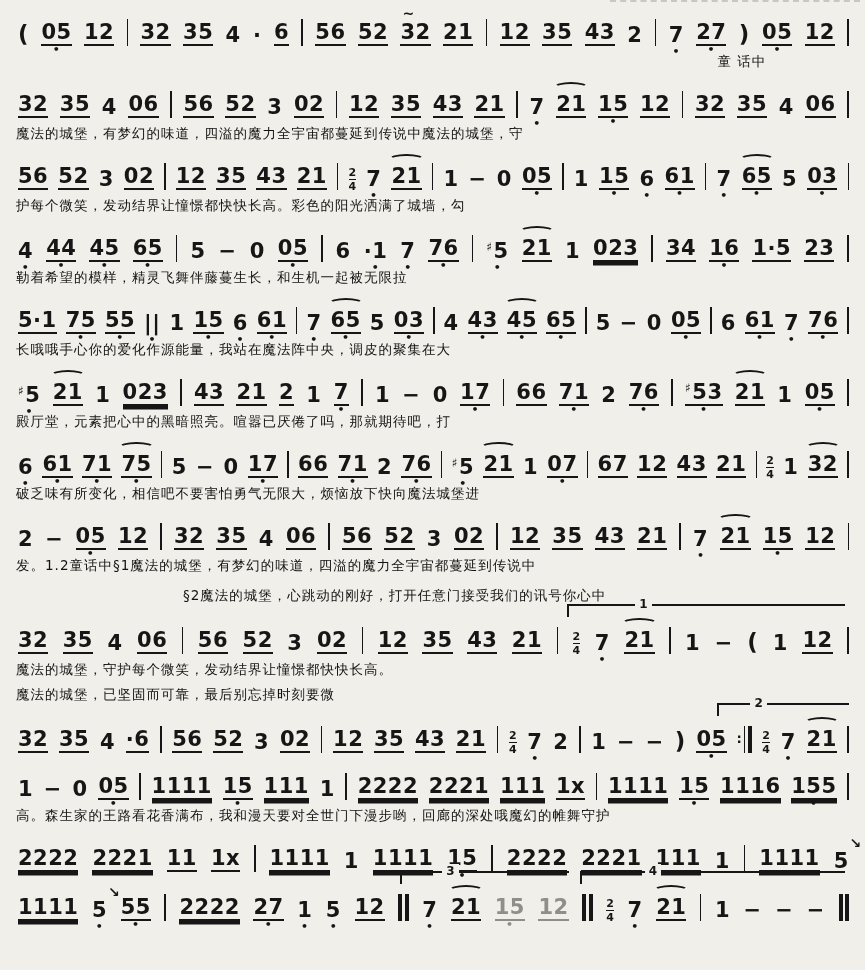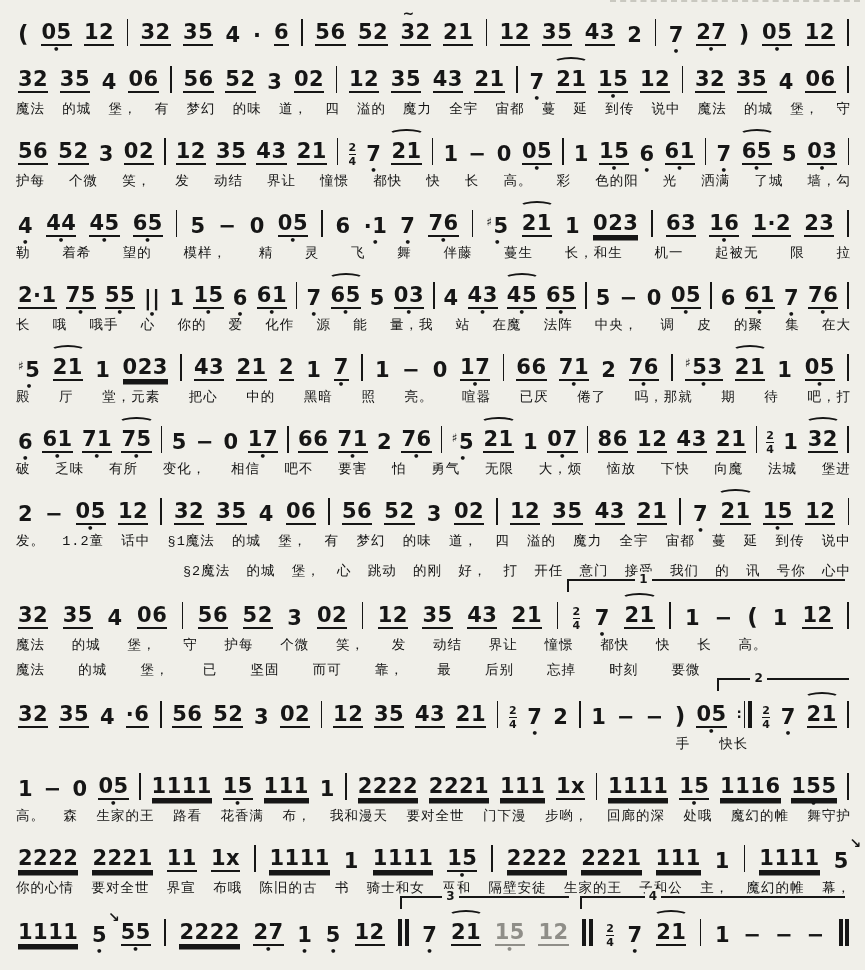--- a/index.html
+++ b/index.html
@@ -45,21 +45,21 @@
   .bl.thin{ width:1.5px; } .bl.thick{ width:4px; }
   .rdots{ font-size:13px; font-weight:bold; align-self:center; line-height:1; }
 
   .bracket{ position:absolute; top:-14px; height:11px;
             border-top:2px solid; border-left:2px solid; }
   .bracket .blabel{ position:absolute; top:-9px; left:24%; background:var(--bg);
             padding:0 4px; font-size:12px; font-weight:bold; line-height:1.2; }
 
   .lyric{ margin-top:7px; font-size:13.5px; font-weight:500; color:#131313;
           letter-spacing:1px; white-space:nowrap; overflow:hidden; }
-  .lyric.spread{ display:flex; justify-content:space-between;font-family:Liberation Mono, monospace; }
+  .lyric.spread{ display:flex; justify-content:flex-start; }
   .lyric .word{ display:inline-block; }
 </style>
 </head>
 <body>
 
 <div class="sheet">
   <div class="artifact"></div>
   <div>
       <div class="system">
         <div class="notes">
@@ -93,20 +93,21 @@
           </span>
           <span class="tok">7<span class="dotb">•</span></span>
           <span class="tok u1">27<span class="dotb">•</span></span>
           <span class="tok paren">)</span>
           <span class="tok u1">05<span class="dotb">•</span></span>
           <span class="tok u1">12</span>
           <span class="bars">
             <span class="bl thin"></span>
           </span>
         </div>
+        <div class="lyric" style="padding-left: 84%;">童 话中</div>
       </div>
       <div class="system">
         <div class="notes">
           <span class="tok u1">32</span>
           <span class="tok u1">35</span>
           <span class="tok">4</span>
           <span class="tok u1">06</span>
           <span class="bars">
             <span class="bl thin"></span>
           </span>
@@ -252,23 +253,23 @@
           <span class="bars">
             <span class="bl thin"></span>
           </span>
           <span class="tok"><span class="sharpi">♯</span>5<span class="dotb">•</span></span>
           <span class="tok u1">21<span class="arc"></span></span>
           <span class="tok">1</span>
           <span class="tok u2">023</span>
           <span class="bars">
             <span class="bl thin"></span>
           </span>
-          <span class="tok u1">63</span>
+          <span class="tok u1">34</span>
           <span class="tok u1">16<span class="dotb">•</span></span>
-          <span class="tok u1">1·2</span>
+          <span class="tok u1">1·5</span>
           <span class="tok u1">23</span>
           <span class="bars">
             <span class="bl thin"></span>
           </span>
         </div>
         <div class="lyric spread">
           <span class="word">勒</span>
           <span class="word">着希</span>
           <span class="word">望的</span>
           <span class="word">模样，</span>
@@ -280,21 +281,21 @@
           <span class="word">蔓生</span>
           <span class="word">长，和生</span>
           <span class="word">机一</span>
           <span class="word">起被无</span>
           <span class="word">限</span>
           <span class="word">拉</span>
         </div>
       </div>
       <div class="system">
         <div class="notes">
-          <span class="tok u1">2·1</span>
+          <span class="tok u1">5·1</span>
           <span class="tok u1">75<span class="dotb">•</span></span>
           <span class="tok u1">55<span class="dotb">•</span></span>
           <span class="tok">||<span class="dotb">•</span></span>
           <span class="tok">1</span>
           <span class="tok u1">15<span class="dotb">•</span></span>
           <span class="tok">6<span class="dotb">•</span></span>
           <span class="tok u1">61<span class="dotb">•</span></span>
           <span class="bars">
             <span class="bl thin"></span>
           </span>
@@ -429,21 +430,21 @@
           <span class="bars">
             <span class="bl thin"></span>
           </span>
           <span class="tok"><span class="sharpi">♯</span>5<span class="dotb">•</span></span>
           <span class="tok u1">21<span class="arc"></span></span>
           <span class="tok">1</span>
           <span class="tok u1">07<span class="dotb">•</span></span>
           <span class="bars">
             <span class="bl thin"></span>
           </span>
-          <span class="tok u1">86</span>
+          <span class="tok u1">67</span>
           <span class="tok u1">12</span>
           <span class="tok u1">43</span>
           <span class="tok u1">21</span>
           <span class="bars">
             <span class="bl thin"></span>
           </span>
           <span class="ts">
             <span class="num">2</span>
             <span class="den">4</span>
           </span>
@@ -674,21 +675,20 @@
           <span class="ts">
             <span class="num">2</span>
             <span class="den">4</span>
           </span>
           <span class="tok">7<span class="dotb">•</span></span>
           <span class="tok u1">21<span class="arc"></span></span>
           <span class="bars">
             <span class="bl thin"></span>
           </span>
         </div>
-        <div class="lyric" style="padding-left: 79%;">手　　快长</div>
       </div>
       <div class="system">
         <div class="notes">
           <span class="tok">1</span>
           <span class="tok dash">−</span>
           <span class="tok">0</span>
           <span class="tok u1">05<span class="dotb">•</span></span>
           <span class="bars">
             <span class="bl thin"></span>
           </span>
@@ -750,36 +750,20 @@
           <span class="tok u2">2222</span>
           <span class="tok u2">2221</span>
           <span class="tok u2">111</span>
           <span class="tok">1</span>
           <span class="bars">
             <span class="bl thin"></span>
           </span>
           <span class="tok u2">1111</span>
           <span class="tok">5<span class="fall">↘</span></span>
         </div>
-        <div class="lyric spread">
-          <span class="word">你的心情</span>
-          <span class="word">要对全世</span>
-          <span class="word">界宣</span>
-          <span class="word">布哦</span>
-          <span class="word">陈旧的古</span>
-          <span class="word">书</span>
-          <span class="word">骑士和女</span>
-          <span class="word">巫和</span>
-          <span class="word">隔壁安徒</span>
-          <span class="word">生家的王</span>
-          <span class="word">子和公</span>
-          <span class="word">主，</span>
-          <span class="word">魔幻的帷</span>
-          <span class="word">幕，</span>
-        </div>
       </div>
       <div class="system has-bracket">
         <div class="notes">
           <span class="bracket" style="left: 46%; width: 20%;">
             <span class="blabel">3</span>
           </span>
           <span class="bracket" style="left: 67.5%; width: 31.5%;">
             <span class="blabel">4</span>
           </span>
           <span class="tok u2">1111</span>

